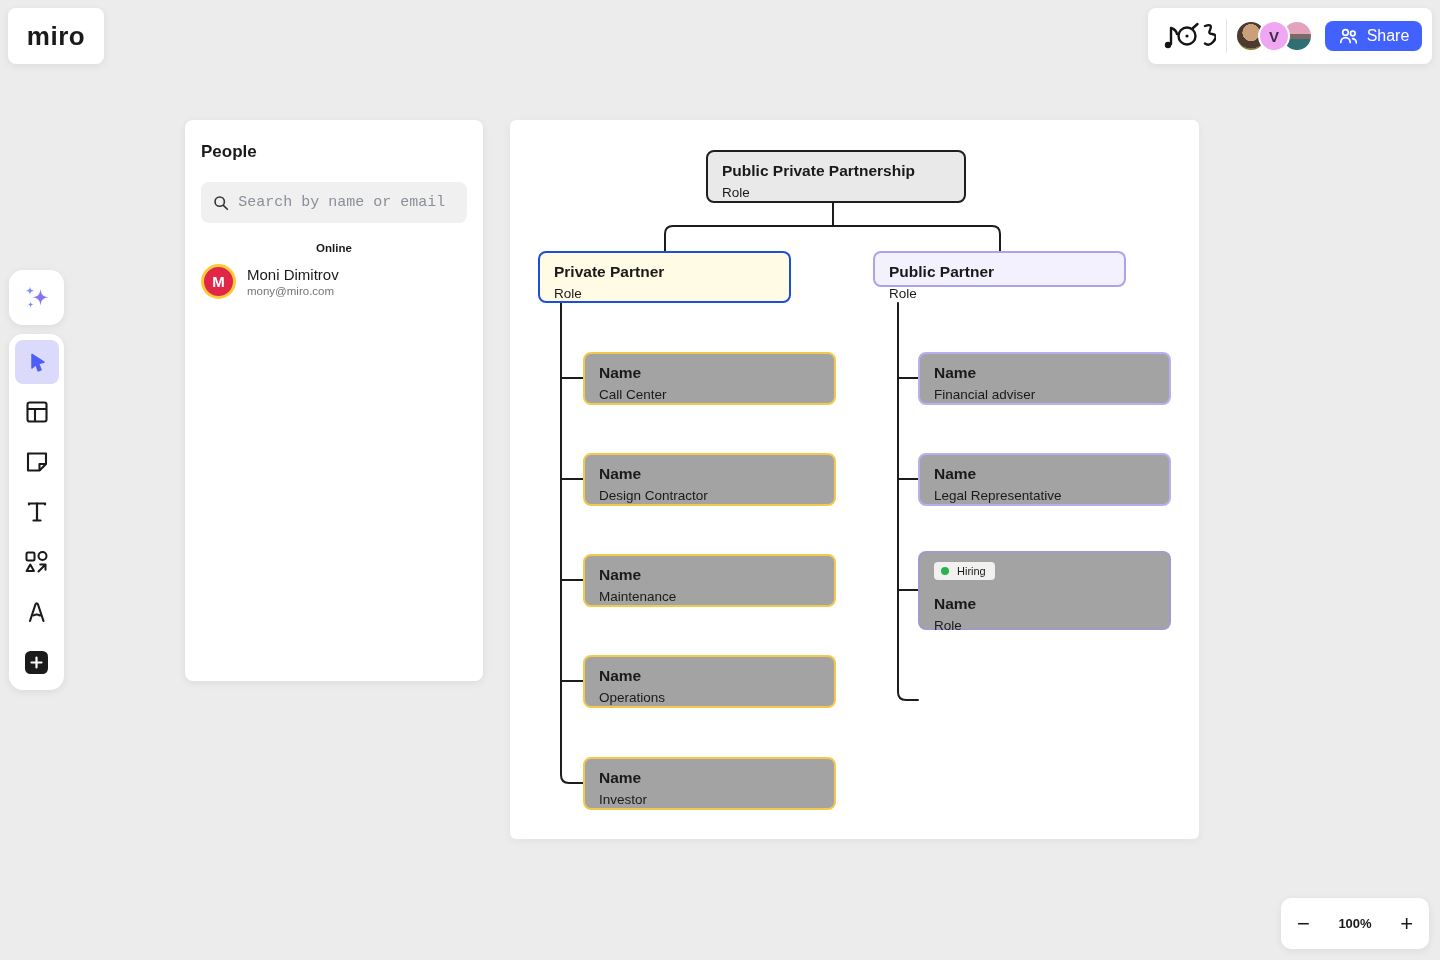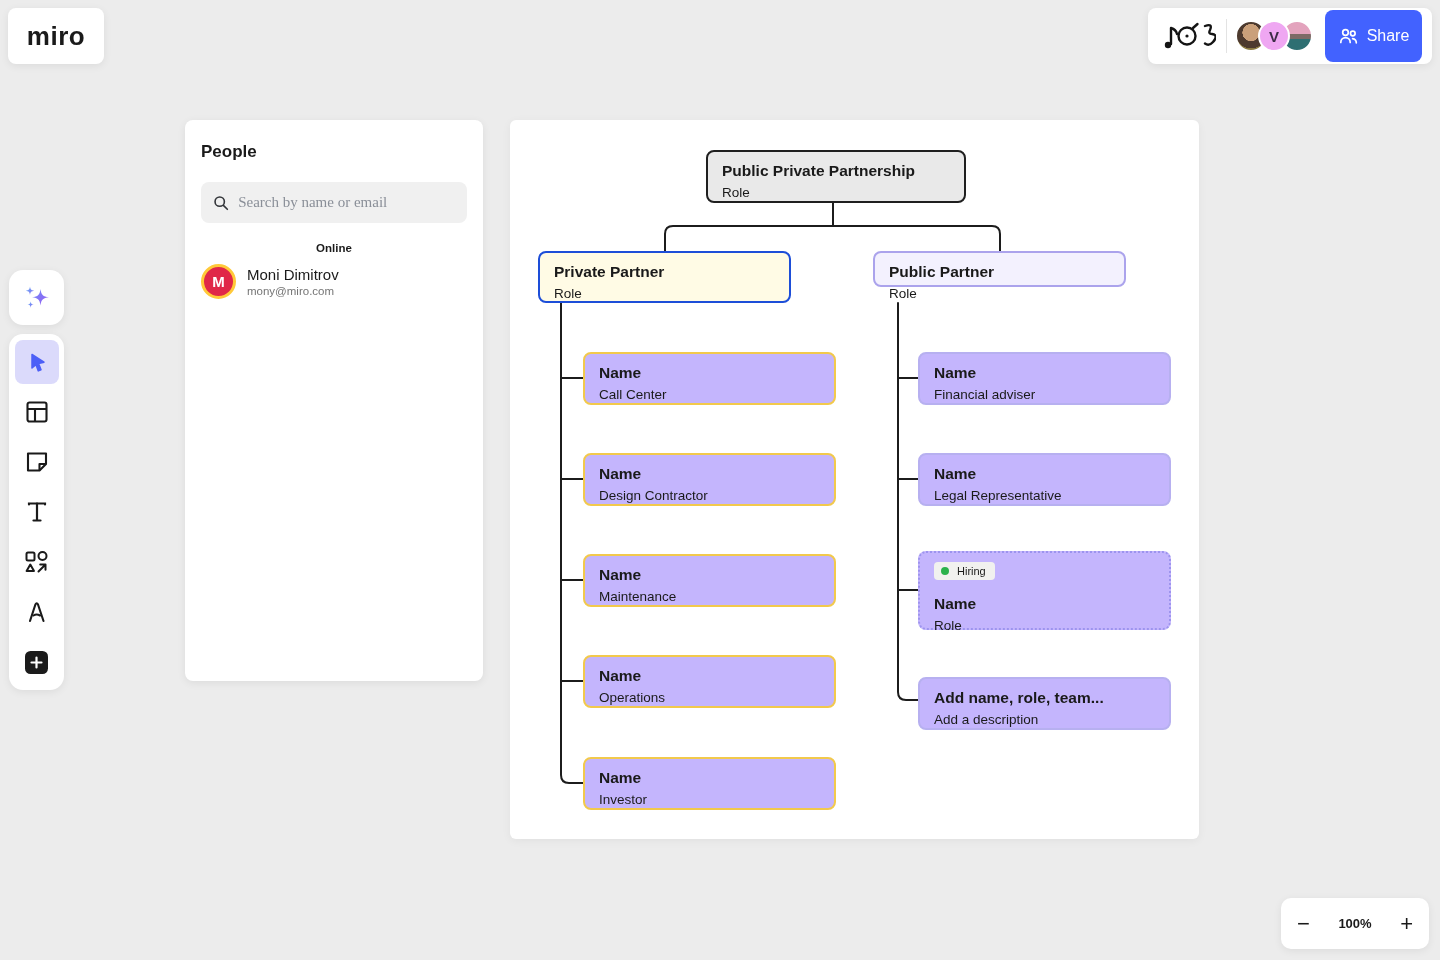--- a/index.html
+++ b/index.html
@@ -14,44 +14,44 @@
 
   .header-right { left:1148px; top:8px; width:284px; height:56px; display:flex; align-items:center; padding:0 10px 0 12px; gap:8px; }
   .doodle-wrap { width:58px; height:40px; display:flex; align-items:center; justify-content:center; cursor:pointer; }
   .header-divider { width:1px; height:34px; background:#e3e3e3; }
   .avatar-stack { display:flex; align-items:center; }
   .avatar { width:32px; height:32px; border-radius:50%; border:2px solid #fff; display:flex; align-items:center; justify-content:center; font-weight:700; font-size:15px; }
   .avatar + .avatar { margin-left:-9px; }
   .avatar.photo-woman { background:radial-gradient(circle at 50% 38%, #caa07a 0 38%, #4d3a2e 39% 70%, #8a7a42 71%); }
   .avatar.initial-v { background:#efa7f2; color:#3c2b46; z-index:2; }
   .avatar.photo-man { background:linear-gradient(180deg,#e3a3bd 0 42%, #7d6a66 43% 60%, #2e6f72 61%); z-index:1; }
-  .share-btn { margin-left:4px; height:52px; flex:1; background:#4262ff; color:#fff; border:none; border-radius:8px; font-size:16px; font-family:inherit; display:flex; align-items:center; justify-content:center; gap:9px; cursor:pointer; }
+  .share-btn { margin-left:4px; height:30px; flex:1; background:#4262ff; color:#fff; border:none; border-radius:8px; font-size:16px; font-family:inherit; display:flex; align-items:center; justify-content:center; gap:9px; cursor:pointer; }
 
   
   .people { left:185px; top:120px; width:298px; height:561px; padding:16px; }
   .people-title { font-size:17px; font-weight:700; margin:6px 0 20px; }
   .search-box { height:41px; background:#f0f0f0; border-radius:8px; display:flex; align-items:center; padding:0 12px; gap:9px; }
-  .search-box input { border:none; background:transparent; outline:none; font-size:15px; font-family:Liberation Serif, serif; color:#7f1d1d; width:100%; }
+  .search-box input { border:none; background:transparent; outline:none; font-size:15px; font-family:Liberation Mono, monospace; color:#7f1d1d; width:100%; }
   .search-box input::placeholder { color:#8a8f98; }
   .online-label { font-size:11.5px; font-weight:700; margin:19px 0 10px;text-align:center; }
   .user-row { display:flex; align-items:center; gap:11px; }
   .user-avatar { width:35px; height:35px; border-radius:50%; background:#e02748; border:3px solid #ffc939; color:#fff; font-size:15px; font-weight:700; display:flex; align-items:center; justify-content:center; }
   .user-name { font-size:15px; font-weight:400; }
   .user-email { font-size:11.5px; color:#757575; margin-top:2px; }
 
   
   .ai-box { left:9px; top:270px; width:55px; height:55px; border-radius:14px; display:flex; align-items:center; justify-content:center; cursor:pointer; }
   .toolbar { left:9px; top:334px; width:55px; height:356px; border-radius:14px; display:flex; flex-direction:column; align-items:center; padding:6px 0; justify-content:space-between; }
   .tool { width:44px; height:44px; border-radius:8px; display:flex; align-items:center; justify-content:center; cursor:pointer; }
   .tool.selected { background:#dbdafb; }
 
   
   .canvas { left:510px; top:120px; width:689px; height:719px; border-radius:6px; box-shadow:0 2px 10px rgba(0,0,0,.05); }
   .connectors { position:absolute; inset:0; }
-  .node { position:absolute; border-radius:8px; padding:9px 14px; background:#c4b5fd; }
+  .node { position:absolute; border-radius:8px; padding:9px 14px; background:#a3a3a3; }
   .node-title { font-size:15.5px; font-weight:700; line-height:20px; }
   .node-sub { font-size:13.5px; line-height:18px; margin-top:3px; }
   .node.root { left:196px; top:30px; width:260px; height:53px; background:#e9e9e9; border:2px solid #1f1f1f; }
   .node.parent-yellow { left:28px; top:131px; width:253px; height:52px; background:#fffbe5; border:2px solid #1d4ed8; }
   .node.parent-purple { left:363px; top:131px; width:253px; height:36px; background:#f3f1fe; border:2px solid #aba3ec; }
   .node.child-yellow { left:73px; width:253px; height:53px; border:2px solid #f2c94c; }
   .node.child-purple { left:408px; width:253px; height:53px; border:2px solid #b7b0f0; }
   .node.y0{top:232px}.node.y1{top:333px}.node.y2{top:434px}.node.y3{top:535px}.node.y4{top:637px}
   .node.p0{top:232px}.node.p1{top:333px}
   .node.hiring { left:408px; top:431px; width:253px; height:79px; border:2px dotted #9d94ee; padding-top:8px; }
@@ -248,23 +248,19 @@
     <div class="node-sub">Legal Representative</div>
   </div>
   <div class="node hiring">
     <div class="badge">
       <span class="badge-dot"></span>
       <span>Hiring</span>
     </div>
     <div class="node-title">Name</div>
     <div class="node-sub">Role</div>
   </div>
-  <div class="node add-node">
-    <div class="node-title">Add name, role, team...</div>
-    <div class="node-sub">Add a description</div>
-  </div>
 </div>
 
 <div class="panel zoombar">
   <button class="zoom-btn">−</button>
   <span class="zoom-level">100%</span>
   <button class="zoom-btn">+</button>
 </div>
 
 </body></html>

